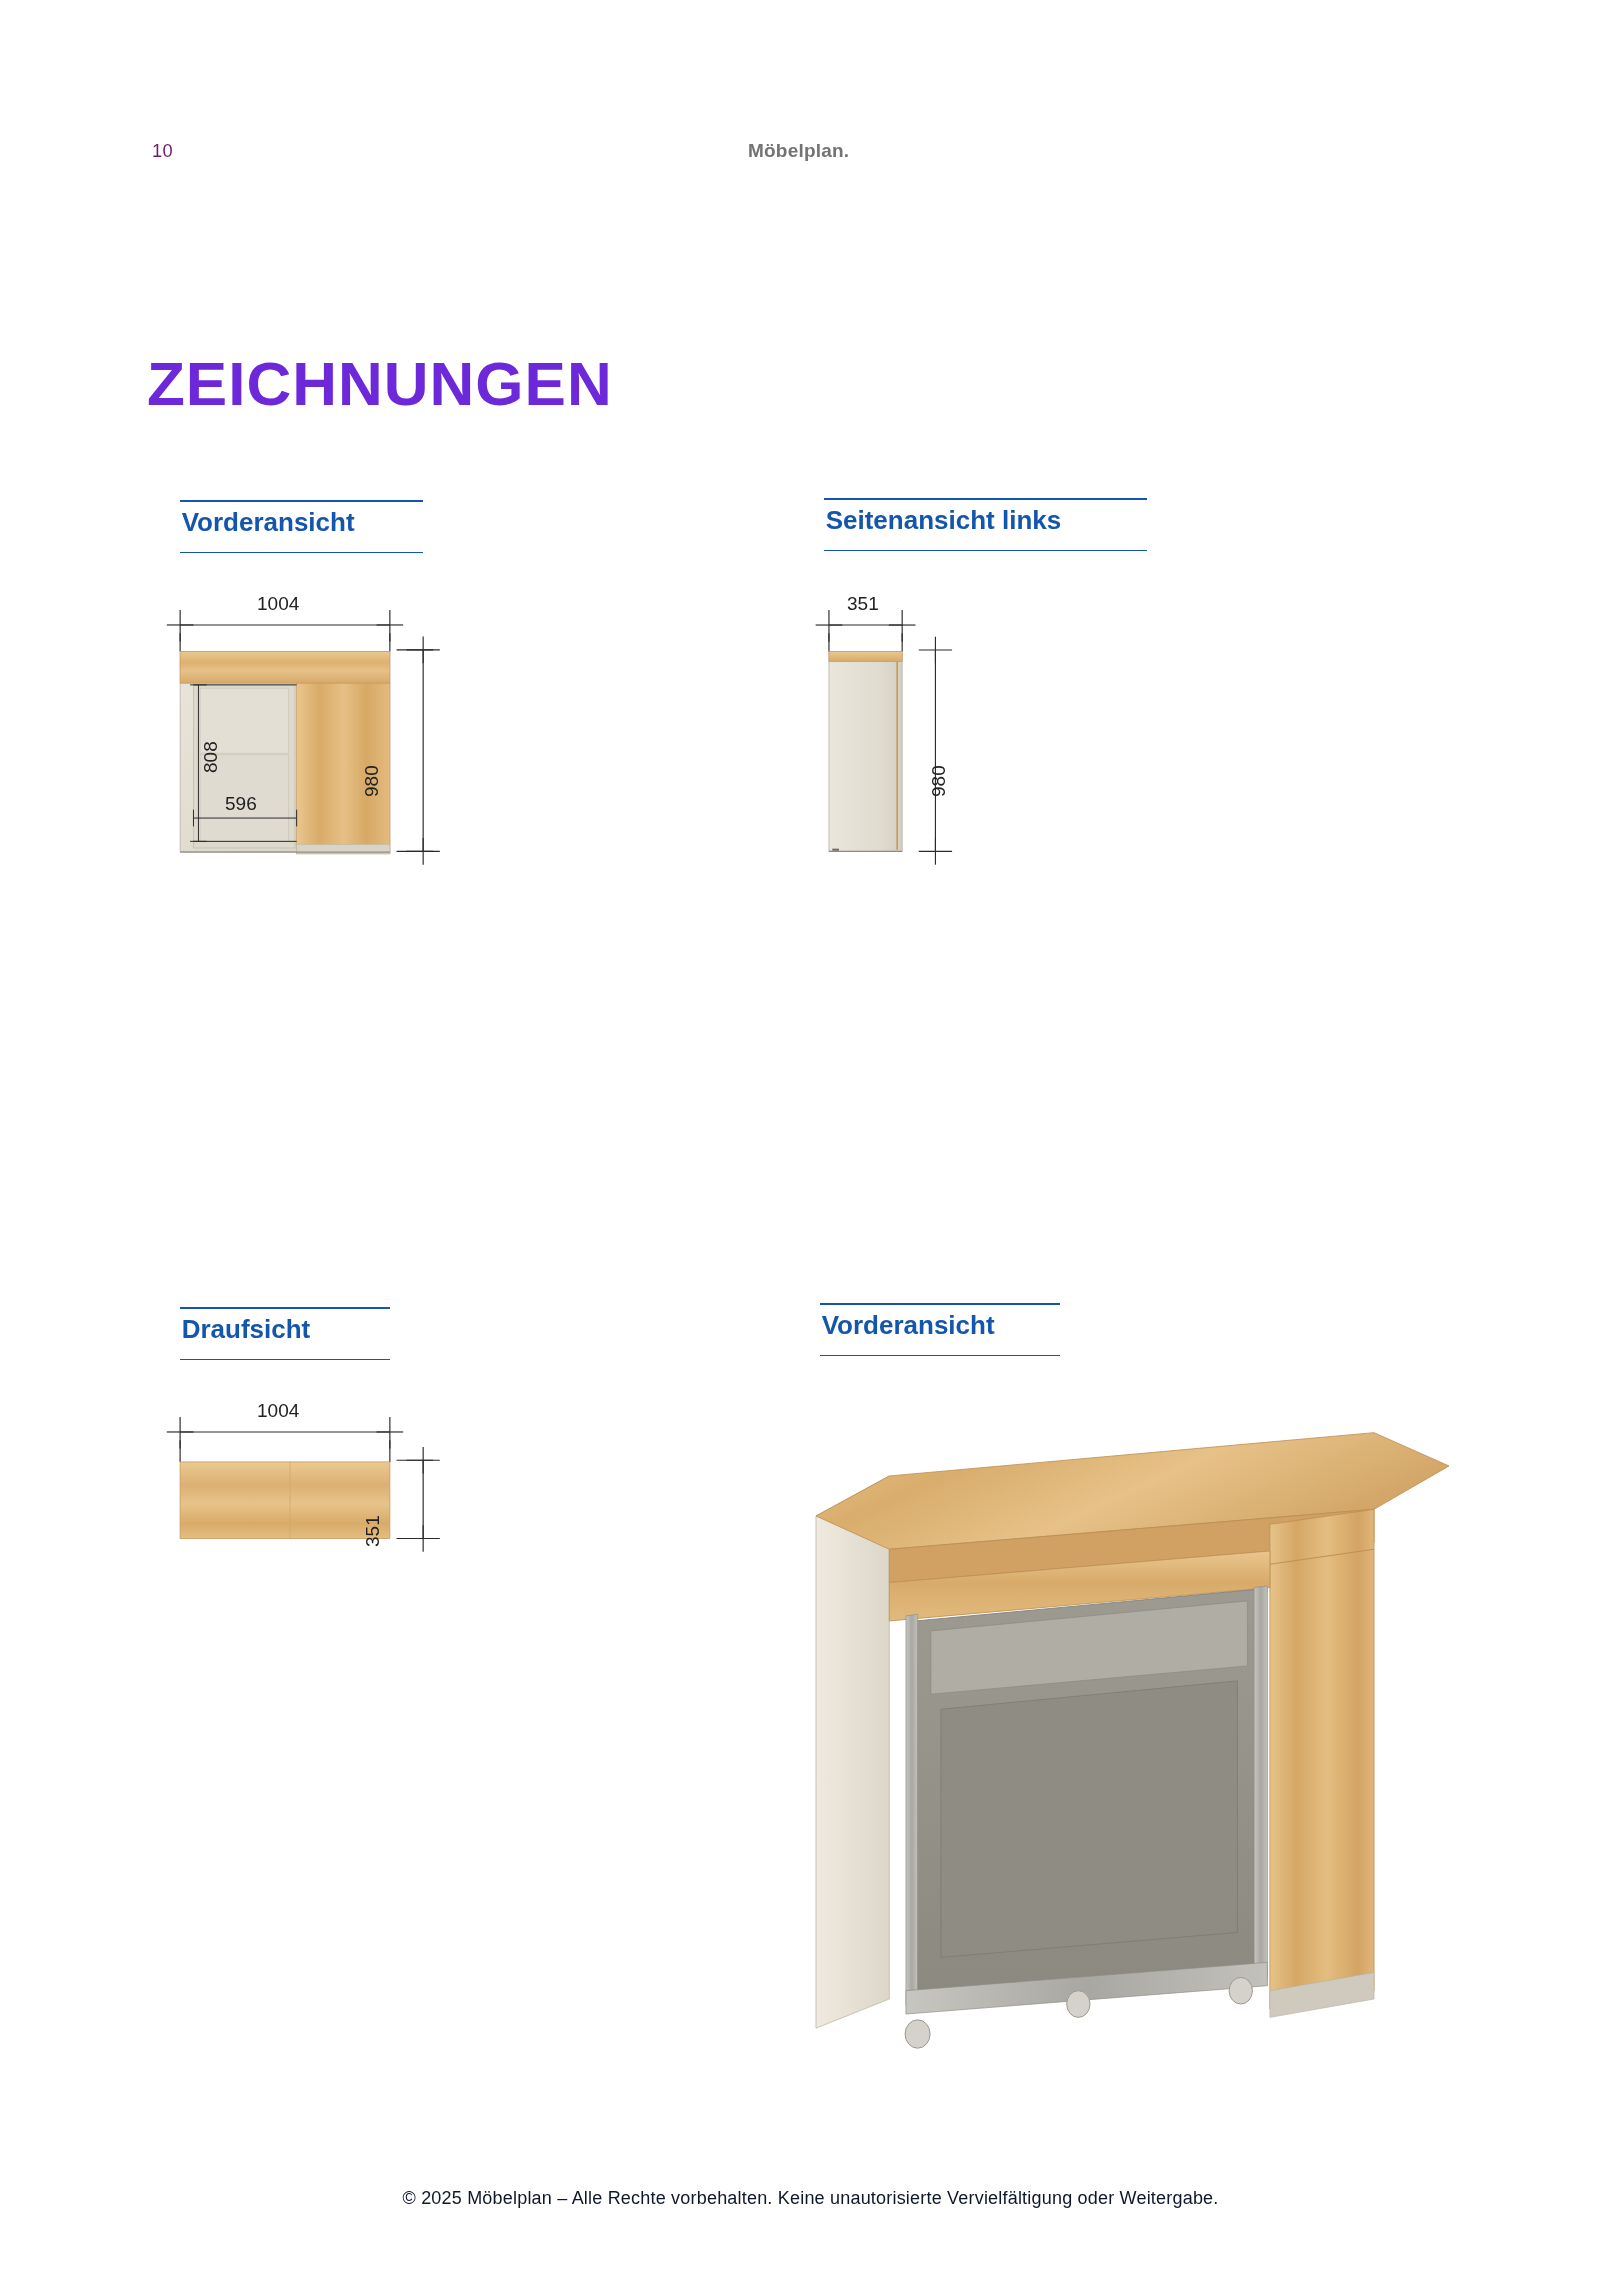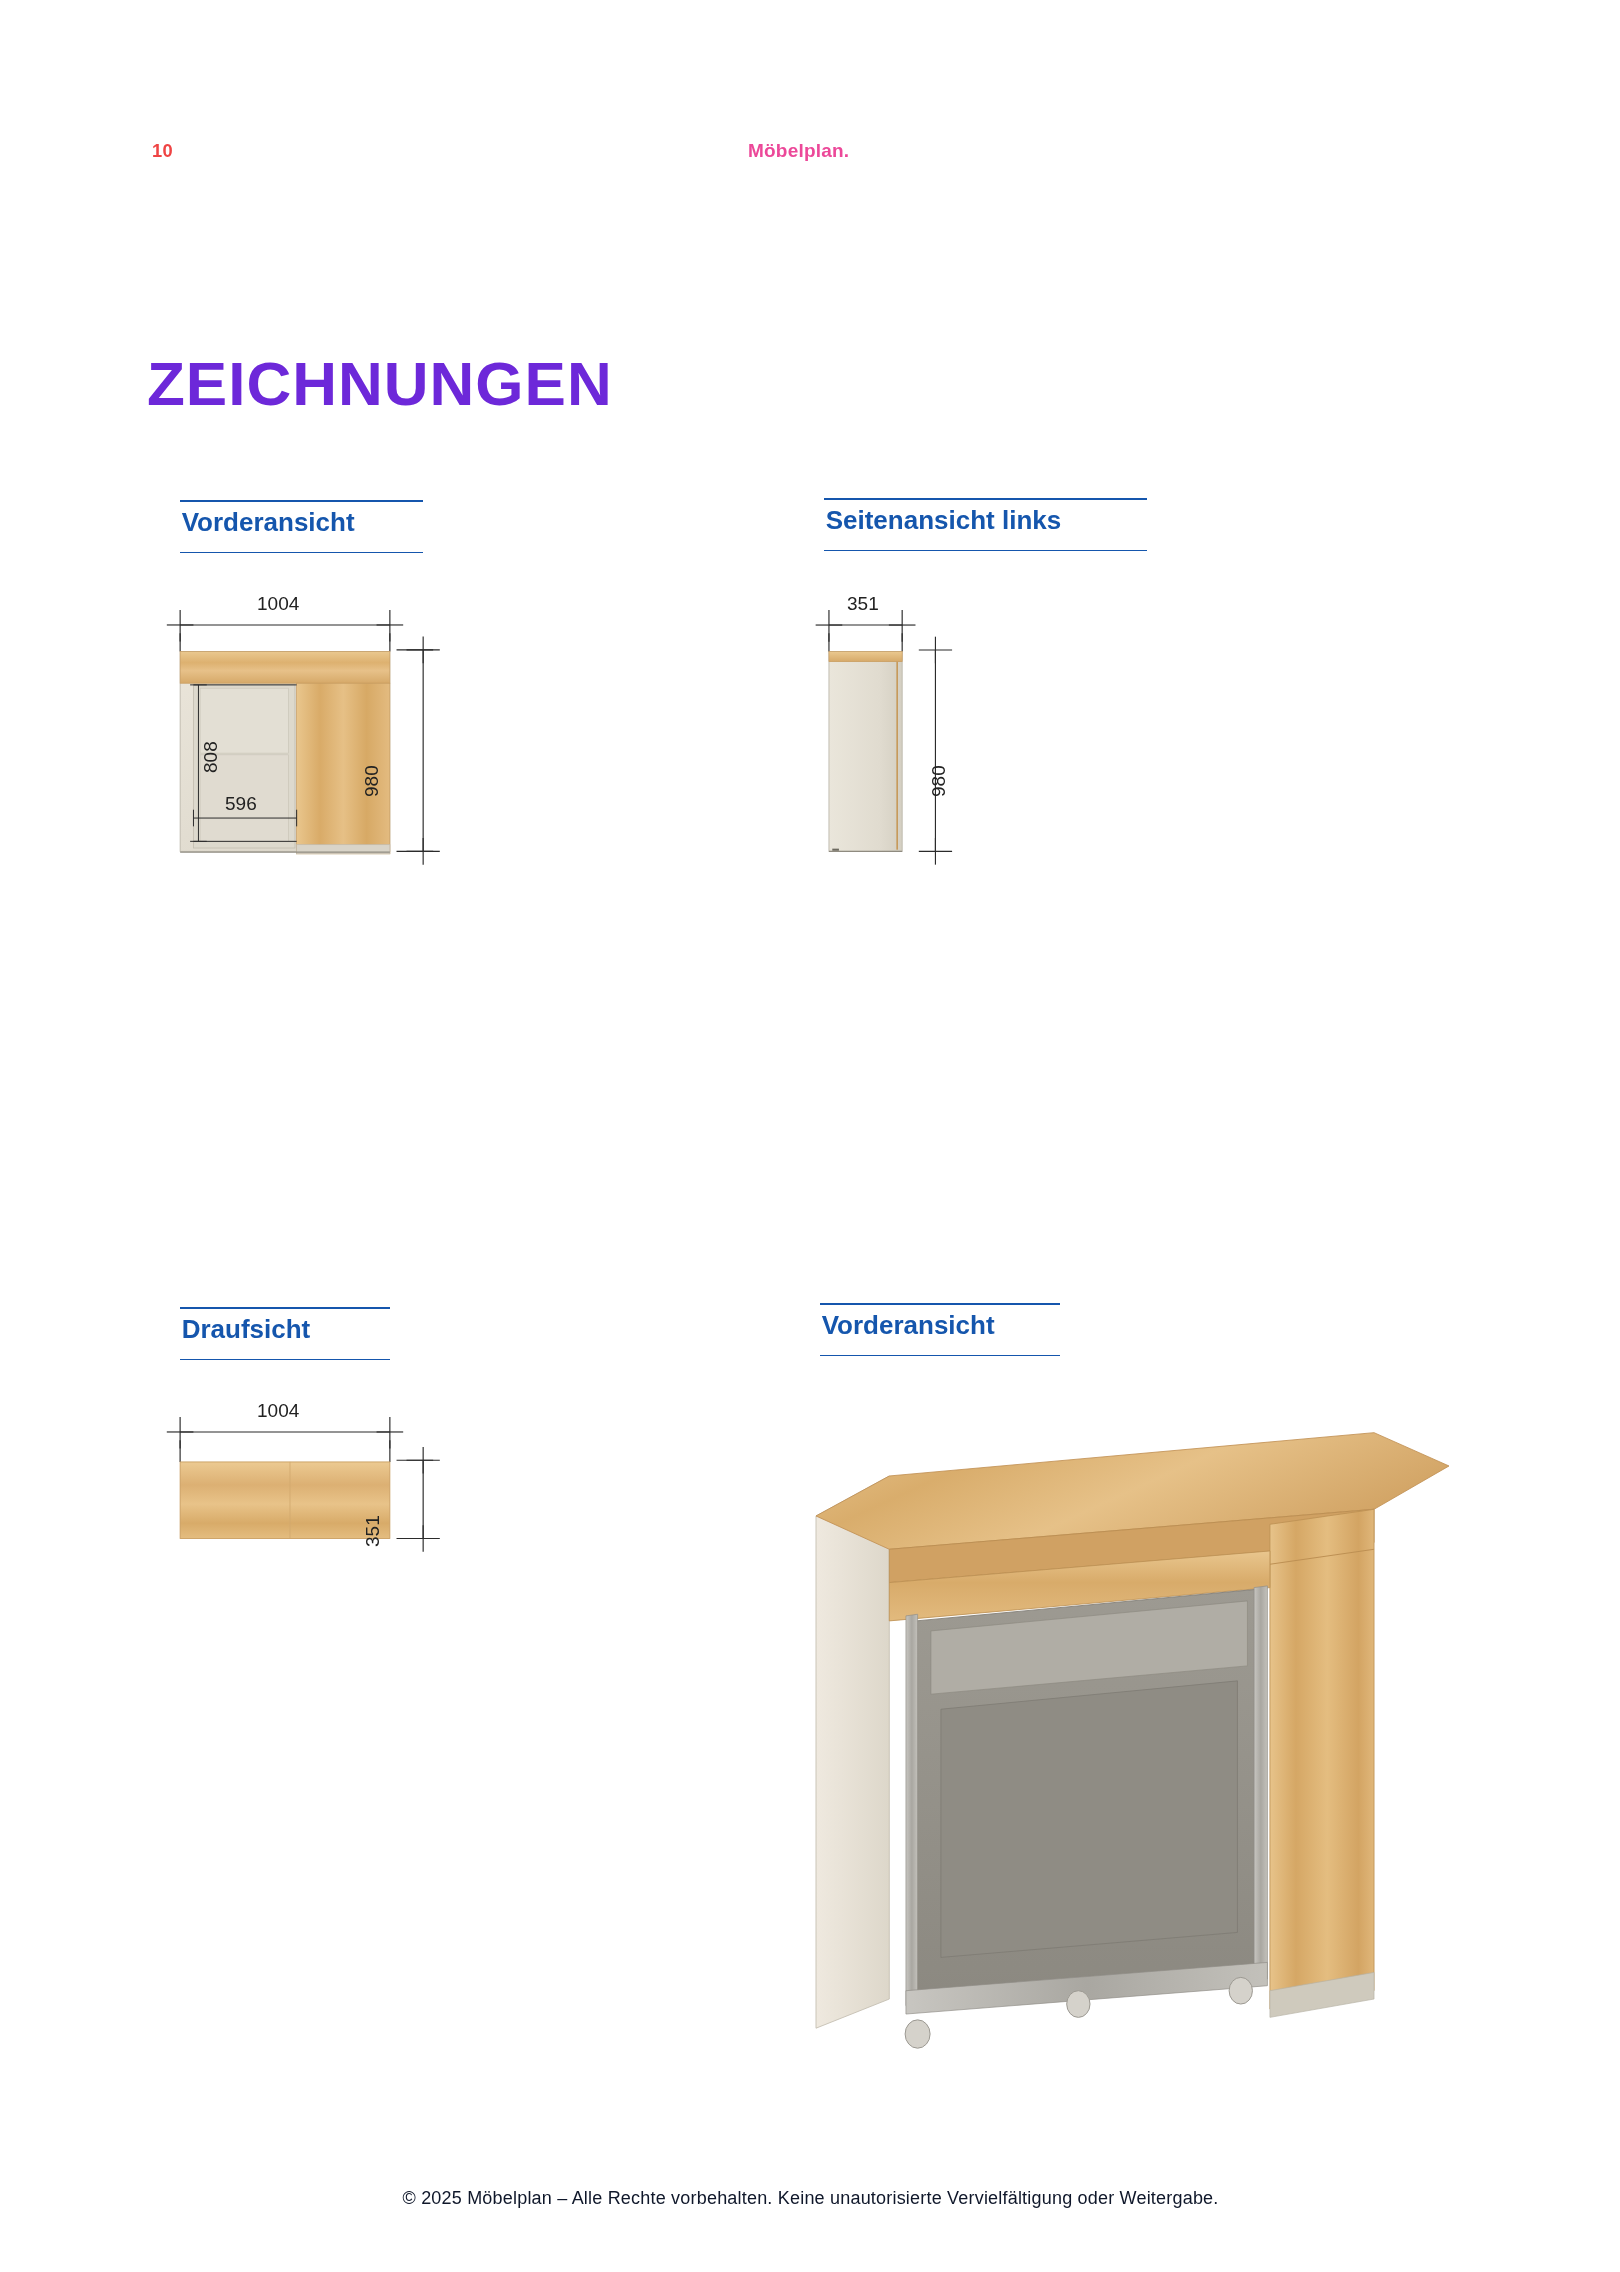--- a/index.html
+++ b/index.html
@@ -22,31 +22,31 @@
     top: 140px;
     left: 0;
     width: 100%;
     height: 33px;
   }
   .page-number {
     position: absolute;
     left: 152px;
     top: 0;
     font-size: 18.3px;
-    font-weight: 700;
-    color: #ef4444;
+    font-weight: 400;
+    color: #701a75;
     letter-spacing: 0.4px;
   }
   .brand-mark {
     position: absolute;
     left: 748px;
     top: 0;
     font-size: 19px;
     font-weight: 700;
-    color: #ec4899;
+    color: #737373;
     letter-spacing: 0.2px;
   }
 
   
   .page-title {
     position: absolute;
     left: 147px;
     top: 306px;
     font-size: 62px;
     font-weight: 800;

